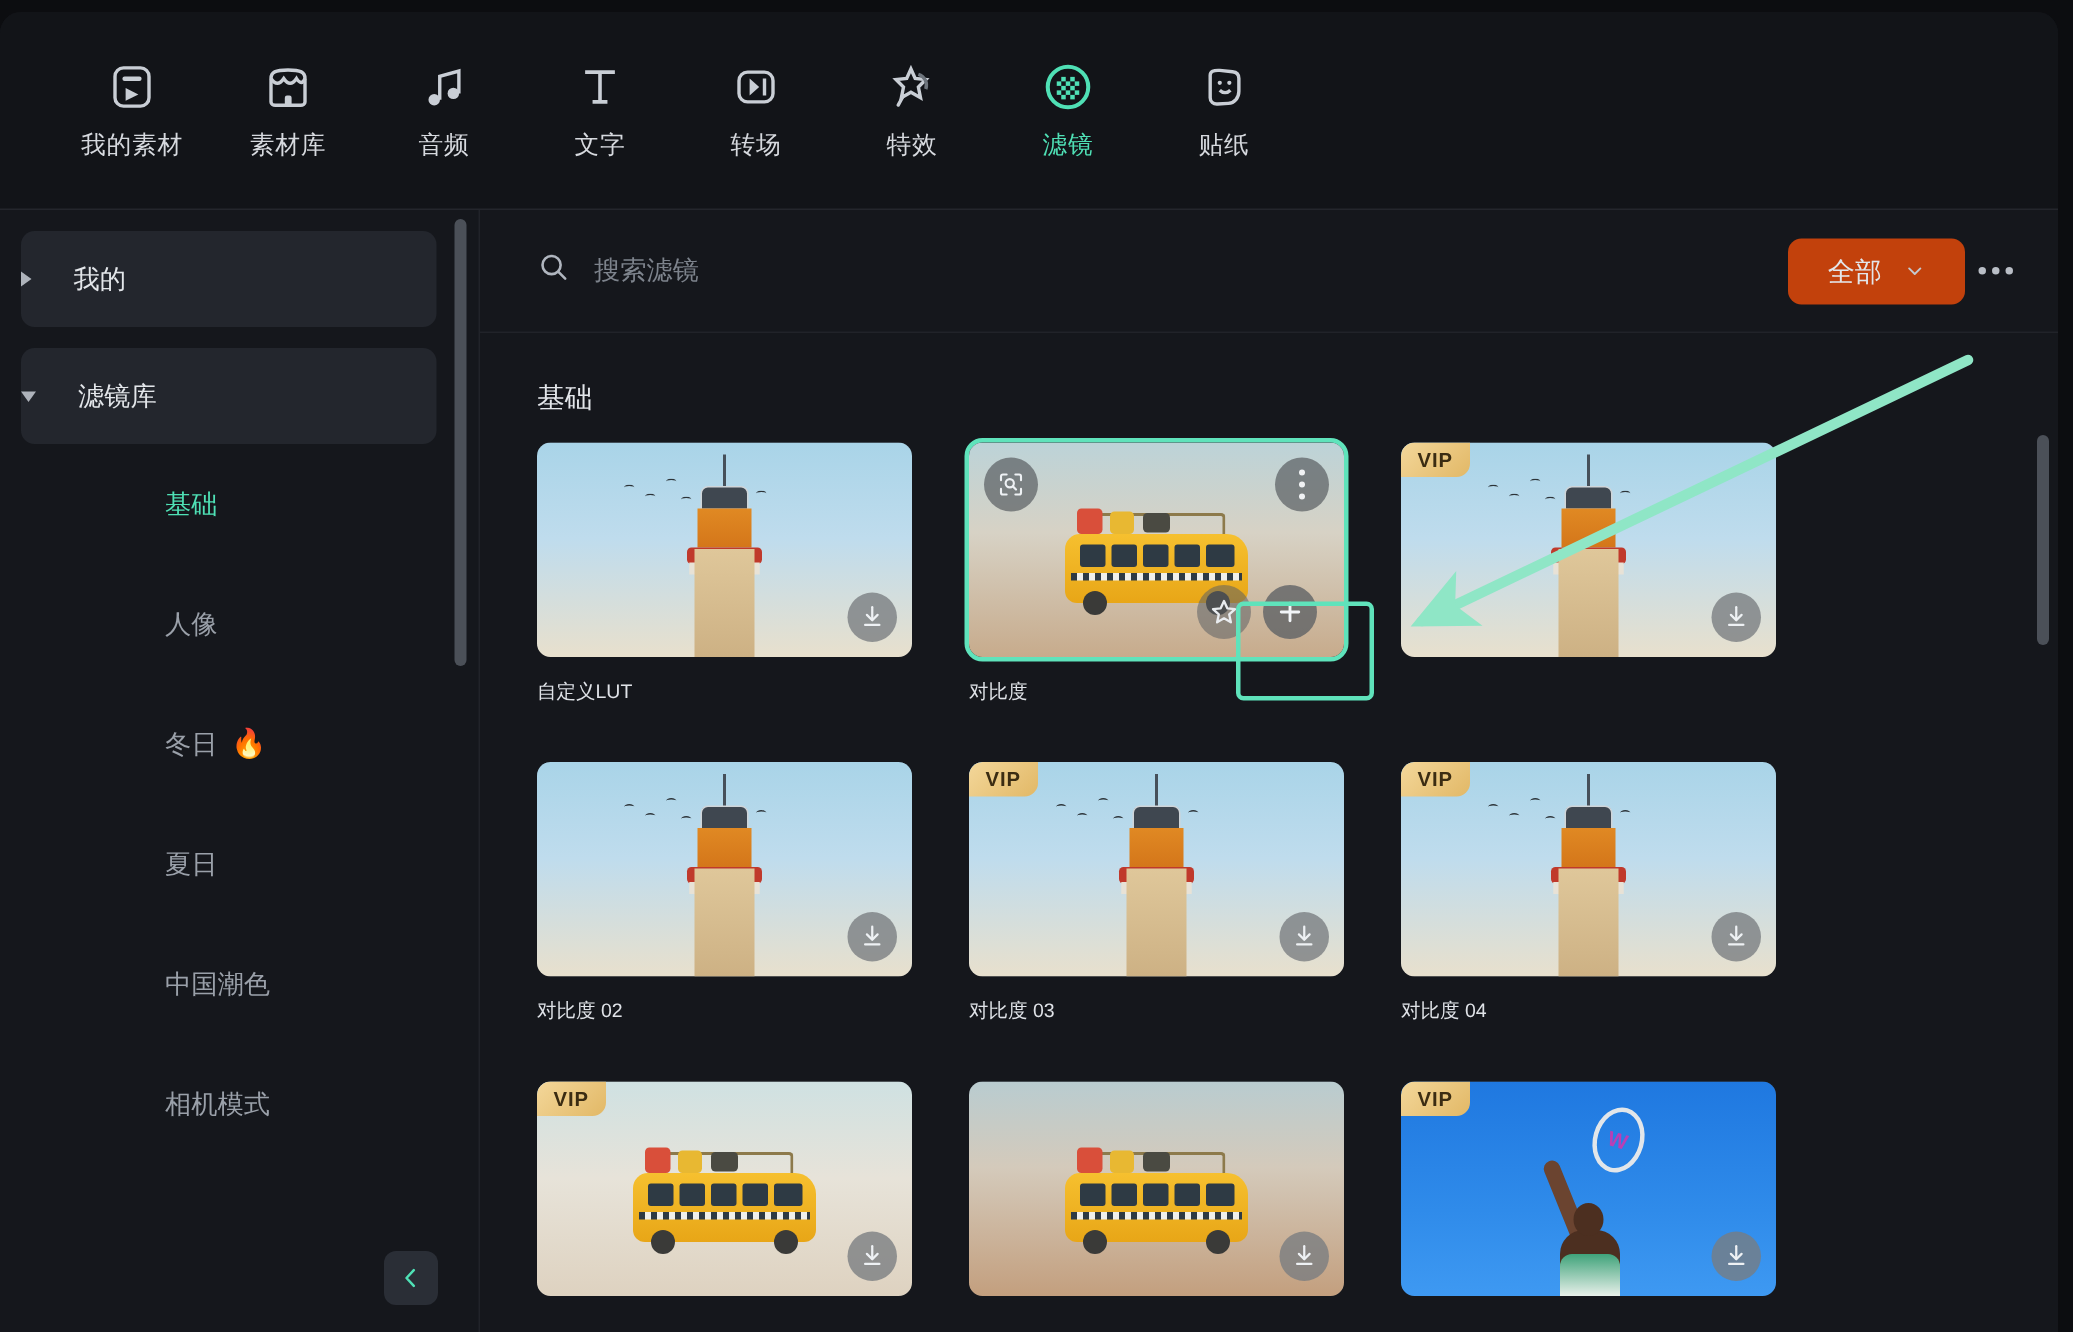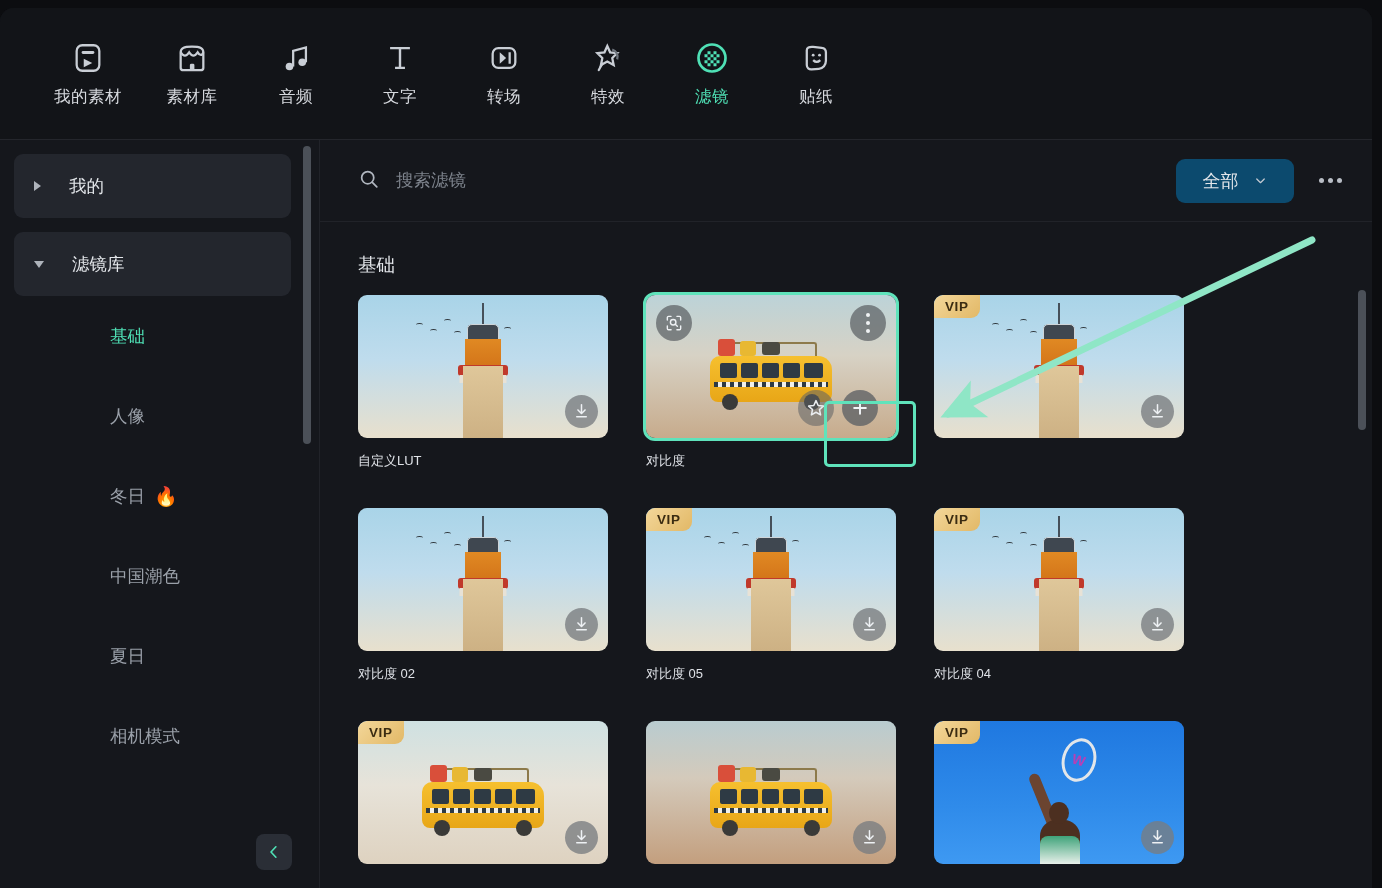--- a/index.html
+++ b/index.html
@@ -33,21 +33,21 @@
   .navlabel { font-size: 16.5px; color: #d6d9de; letter-spacing: .5px; }
   .navitem.active .navlabel { color: #4fe0b5; }
 
   
   .sidebar {
     position: absolute; left: 0; top: 132px; width: 320px; height: 748px;
     background: #15171c; border-right: 1px solid #212329;
   }
   .side-group {
     margin: 14px 28px 0 14px; height: 64px; border-radius: 9px;
-    background: #23262d; display: flex; align-items: center; padding-left: 20px;
+    background: #23262d; display: flex; align-items: center; 
     cursor: pointer;
   }
   .tri { width: 0; height: 0; margin-right: 28px; }
   .tri.right { border-left: 7px solid #aeb3bb; border-top: 5px solid transparent; border-bottom: 5px solid transparent; }
   .tri.down  { border-top: 7px solid #aeb3bb; border-left: 5px solid transparent; border-right: 5px solid transparent; }
   .side-group-label { font-size: 17.5px; color: #e3e6ea; }
   .side-sub {
     height: 80px; display: flex; align-items: center; padding-left: 110px;
     font-size: 17.5px; color: #9aa0a9; cursor: pointer; gap: 9px;
   }
@@ -71,23 +71,23 @@
     position: relative; height: 82px; border-bottom: 1px solid #212329;
     display: flex; align-items: center; padding: 0 22px 0 38px;
   }
   .search-icon { margin-right: 16px; }
   .search-input {
     flex: 1; background: transparent; border: none; outline: none;
     font-size: 17.5px; color: #e2e5ea; font-family: inherit;
   }
   .search-input::placeholder { color: #7d838c; }
   .select-all {
-    height: 44px; min-width: 118px; background: #0c4a6e; border-radius: 9px;
+    height: 44px; min-width: 118px; background: #c2410c; border-radius: 9px;
     display: flex; align-items: center; justify-content: center; gap: 14px;
-    padding: 0 16px; cursor: pointer; margin-right: 16px;
+    padding: 0 16px; cursor: pointer; 
   }
   .select-all-label { font-size: 18px; color: #e3e6ea; }
   .dots-btn { width: 40px; height: 40px; display: flex; align-items: center; justify-content: center; cursor: pointer; gap: 4px; }
   .dot { width: 5px; height: 5px; border-radius: 50%; background: #b9bec6; }
 
   .content { position: relative; height: 666px; overflow: hidden; padding: 0 38px; }
   .section-title { font-size: 18.5px; color: #e3e6ea; margin: 30px 0 18px 0; }
 
   .grid { display: flex; flex-wrap: wrap; gap: 38px 38px; }
   .card { width: 250px; cursor: pointer; }
@@ -312,24 +312,24 @@
       <span>基础</span>
     </div>
     <div class="side-sub">
       <span>人像</span>
     </div>
     <div class="side-sub">
       <span>冬日</span>
       <span class="emoji">🔥</span>
     </div>
     <div class="side-sub">
+      <span>夏日</span>
+    </div>
+    <div class="side-sub">
       <span>中国潮色</span>
-    </div>
-    <div class="side-sub">
-      <span>夏日</span>
     </div>
     <div class="side-sub">
       <span>相机模式</span>
     </div>
 
     <div class="side-scroll"></div>
 
     <div class="collapse-btn">
       <svg width="18" height="18" viewBox="0 0 24 24" fill="none" stroke="#4fe0b5" stroke-width="2.2" stroke-linecap="round" stroke-linejoin="round">
         <path d="M14.5 5 L8 12 L14.5 19"></path>
@@ -512,21 +512,21 @@
             </div>
             <div class="badge-vip">VIP</div>
             <div class="btn-dl">
               <svg width="19" height="19" viewBox="0 0 24 24" fill="none" stroke="#eef1f4" stroke-width="1.9" stroke-linecap="round" stroke-linejoin="round">
                 <path d="M12 3.5 V14"></path>
                   <path d="M7.5 10 L12 14.5 L16.5 10"></path>
                   <path d="M6 18.5 H18"></path>
               </svg>
             </div>
           </div>
-          <div class="card-label">对比度 05</div>
+          <div class="card-label">对比度 03</div>
         </div>
 
         <div class="card">
           <div class="thumb">
             <div class="art-lh">
               <div class="bird" style="left:58px;top:28px"></div>
                 <div class="bird" style="left:72px;top:34px"></div>
               <div class="bird" style="left:86px;top:24px"></div>
                 <div class="bird" style="left:96px;top:36px"></div>
               <div class="bird" style="left:110px;top:30px"></div>

